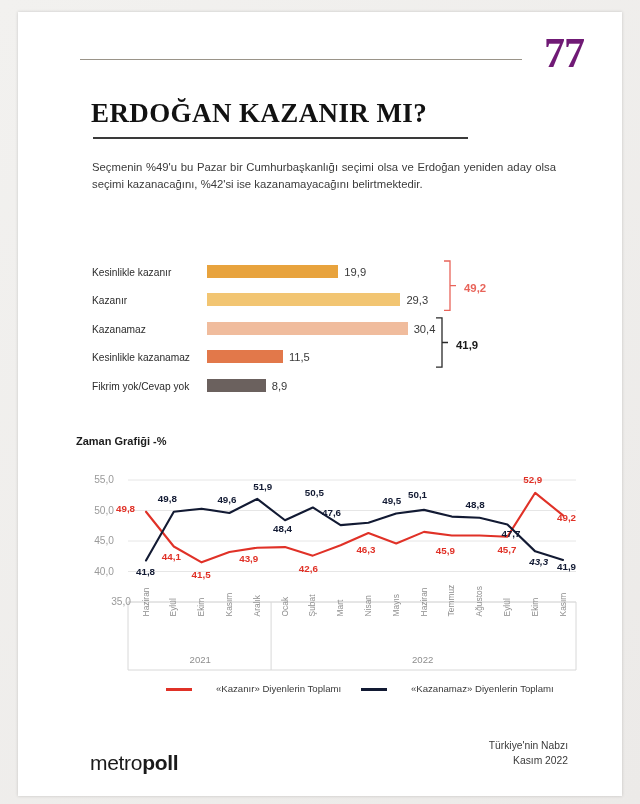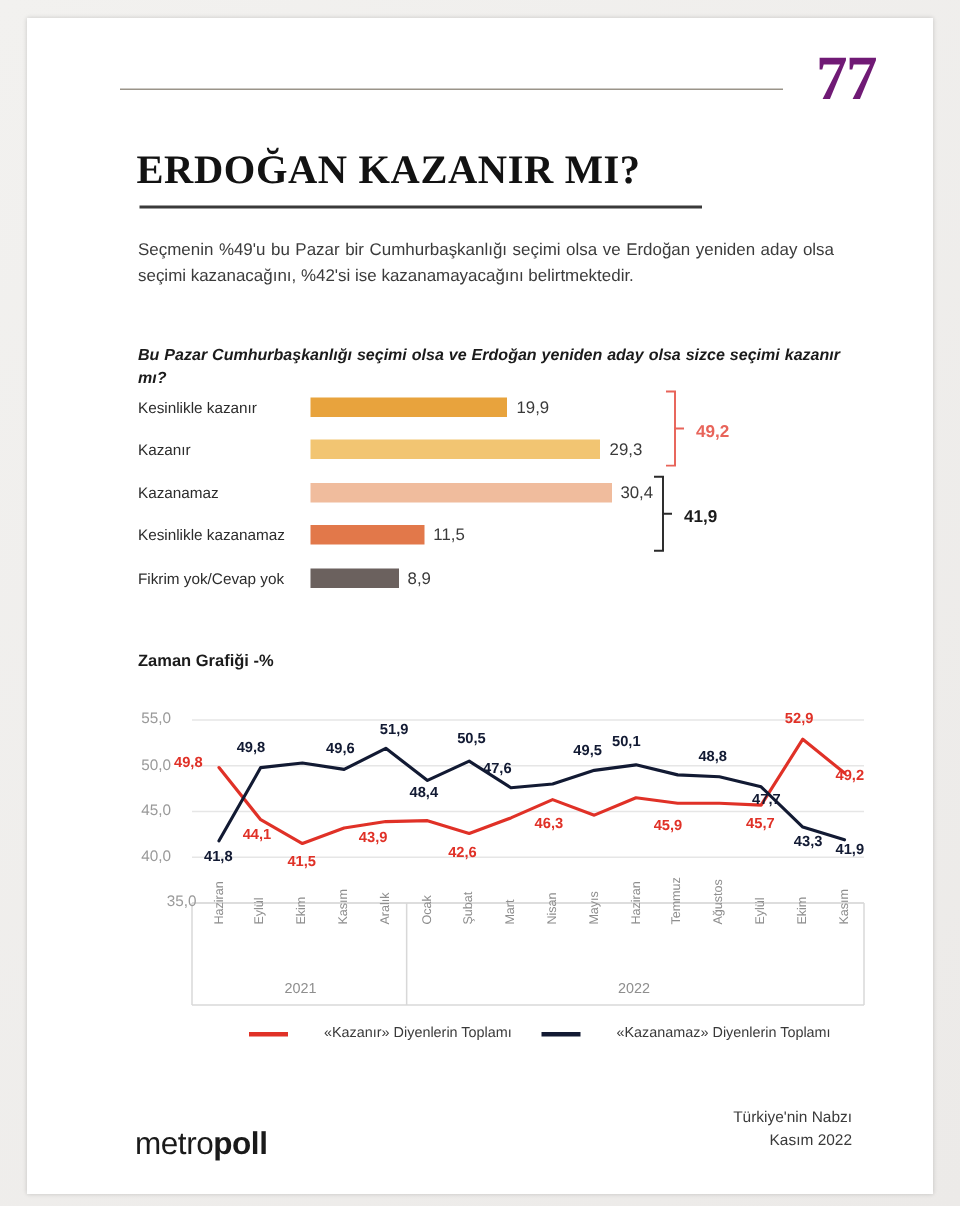--- a/index.html
+++ b/index.html
@@ -129,21 +129,21 @@
     position: absolute;
     font-size: 11.4px;
     font-weight: 700;
     line-height: 1;
     white-space: nowrap;
   }
 
   
   .zaman-title {
     position: absolute;
-    left: 74px;
+    left: 58px;
     top: 423px;
     font-size: 11px;
     font-weight: 700;
     color: #1b1b1b;
     white-space: nowrap;
   }
   #linechart {
     position: absolute;
     left: 58px;
     top: 440px;
@@ -228,21 +228,20 @@
   <div id="page">
 
     <div class="hdr-rule"></div>
     <div class="page-num">77</div>
 
     <div class="title">ERDOĞAN KAZANIR MI?</div>
     <div class="title-rule"></div>
 
     <div class="intro">Seçmenin %49'u bu Pazar bir Cumhurbaşkanlığı seçimi olsa ve Erdoğan yeniden aday olsa seçimi kazanacağını, %42'si ise kazanamayacağını belirtmektedir.</div>
 
-    <div class="question">Bu Pazar Cumhurbaşkanlığı seçimi olsa ve Erdoğan yeniden aday olsa sizce seçimi kazanır mı?</div>
 
     <div id="barchart">
         <div class="bar-row-label" style="left: 74px; top: 256px;">Kesinlikle kazanır</div>
         <div class="bar-rect" style="left: 189px; top: 253px; width: 131.34px; background: rgb(232, 163, 61);"></div>
         <div class="bar-val" style="left: 326.34px; top: 255px;">19,9</div>
         <div class="bar-row-label" style="left: 74px; top: 284.4px;">Kazanır</div>
         <div class="bar-rect" style="left: 189px; top: 281.4px; width: 193.38px; background: rgb(242, 197, 114);"></div>
         <div class="bar-val" style="left: 388.38px; top: 283.4px;">29,3</div>
         <div class="bar-row-label" style="left: 74px; top: 312.8px;">Kazanamaz</div>
         <div class="bar-rect" style="left: 189px; top: 309.8px; width: 200.64px; background: rgb(240, 188, 157);"></div>
@@ -316,21 +315,21 @@
         <div class="pt-label pt-navy" style="left: 81.8px; top: 41.72px;">49,8</div>
         <div class="pt-label pt-navy" style="left: 141.4px; top: 42.94px;">49,6</div>
         <div class="pt-label pt-navy" style="left: 177.2px; top: 29.91px;">51,9</div>
         <div class="pt-label pt-navy" style="left: 197px; top: 72.26px;">48,4</div>
         <div class="pt-label pt-navy" style="left: 228.8px; top: 36.45px;">50,5</div>
         <div class="pt-label pt-navy" style="left: 246px; top: 56.14px;">47,6</div>
         <div class="pt-label pt-navy" style="left: 306.2px; top: 43.55px;">49,5</div>
         <div class="pt-label pt-navy" style="left: 332px; top: 37.89px;">50,1</div>
         <div class="pt-label pt-navy" style="left: 389.6px; top: 47.82px;">48,8</div>
         <div class="pt-label pt-navy" style="left: 425.4px; top: 76.53px;">47,7</div>
-        <div class="pt-label pt-navy" style="left: 453.2px; top: 105.37px;">43,3</div>
+        <div class="pt-label pt-navy" style="left: 453.2px; top: 105.37px; font-style: italic;">43,3</div>
         <div class="pt-label pt-navy" style="left: 481px; top: 109.91px;">41,9</div>
         <div class="legend-swatch" style="left: 90px; top: 236px; background: rgb(224, 49, 39);"></div>
         <div class="legend-item" style="left: 120px; top: 232px;">«Kazanır» Diyenlerin Toplamı</div>
         <div class="legend-swatch" style="left: 285px; top: 236px; background: rgb(18, 26, 51);"></div>
         <div class="legend-item" style="left: 315px; top: 232px;">«Kazanamaz» Diyenlerin Toplamı</div>
       </div>
 
     <div class="brand"><span class="light">metro</span><b>poll</b></div>
     <div class="foot-right">
       <div>Türkiye'nin Nabzı</div>

